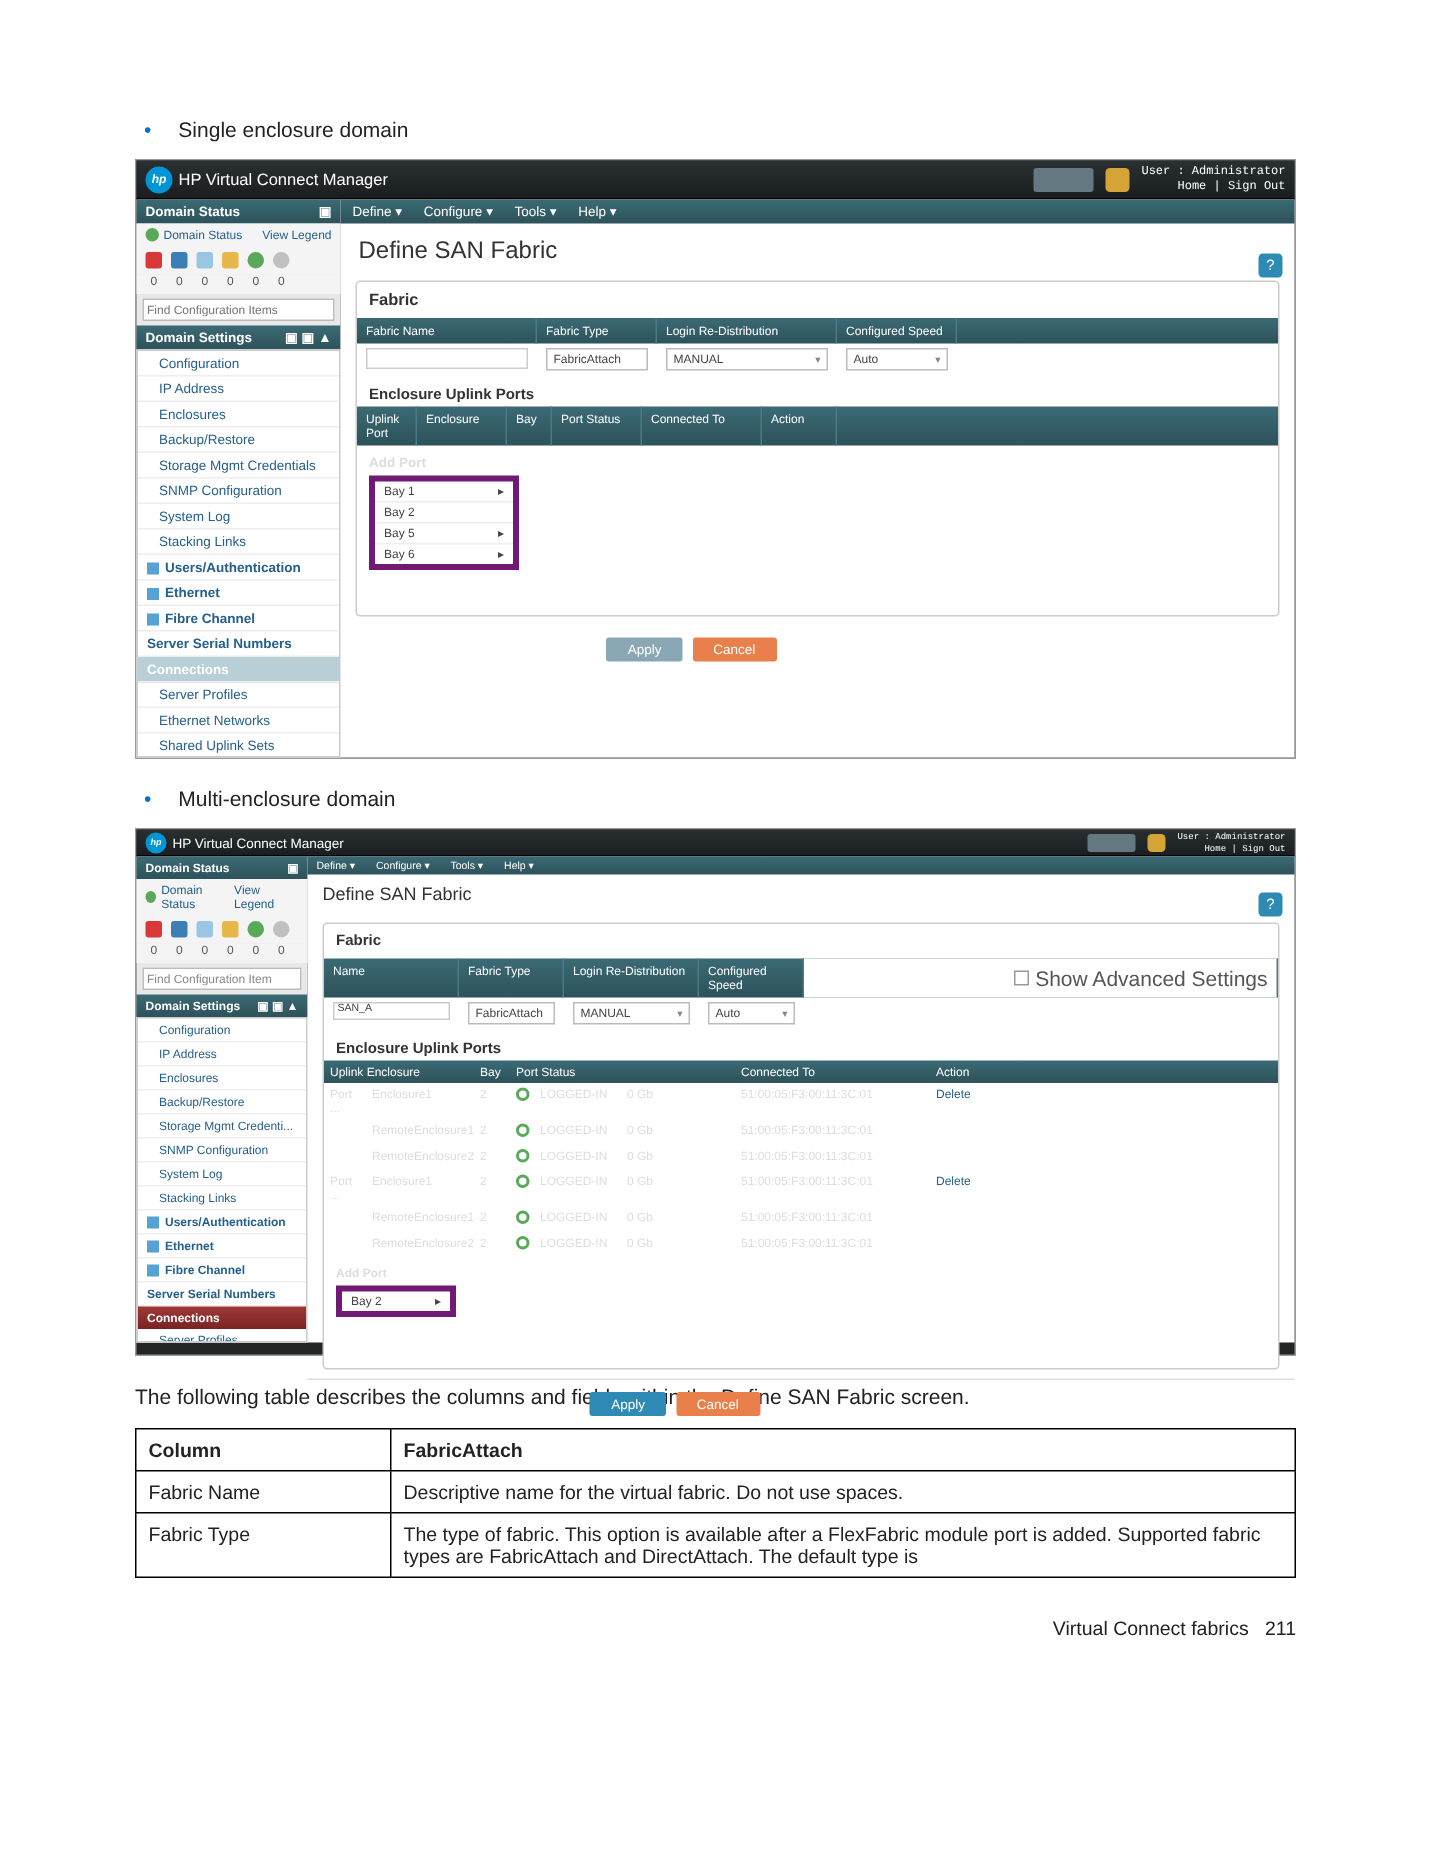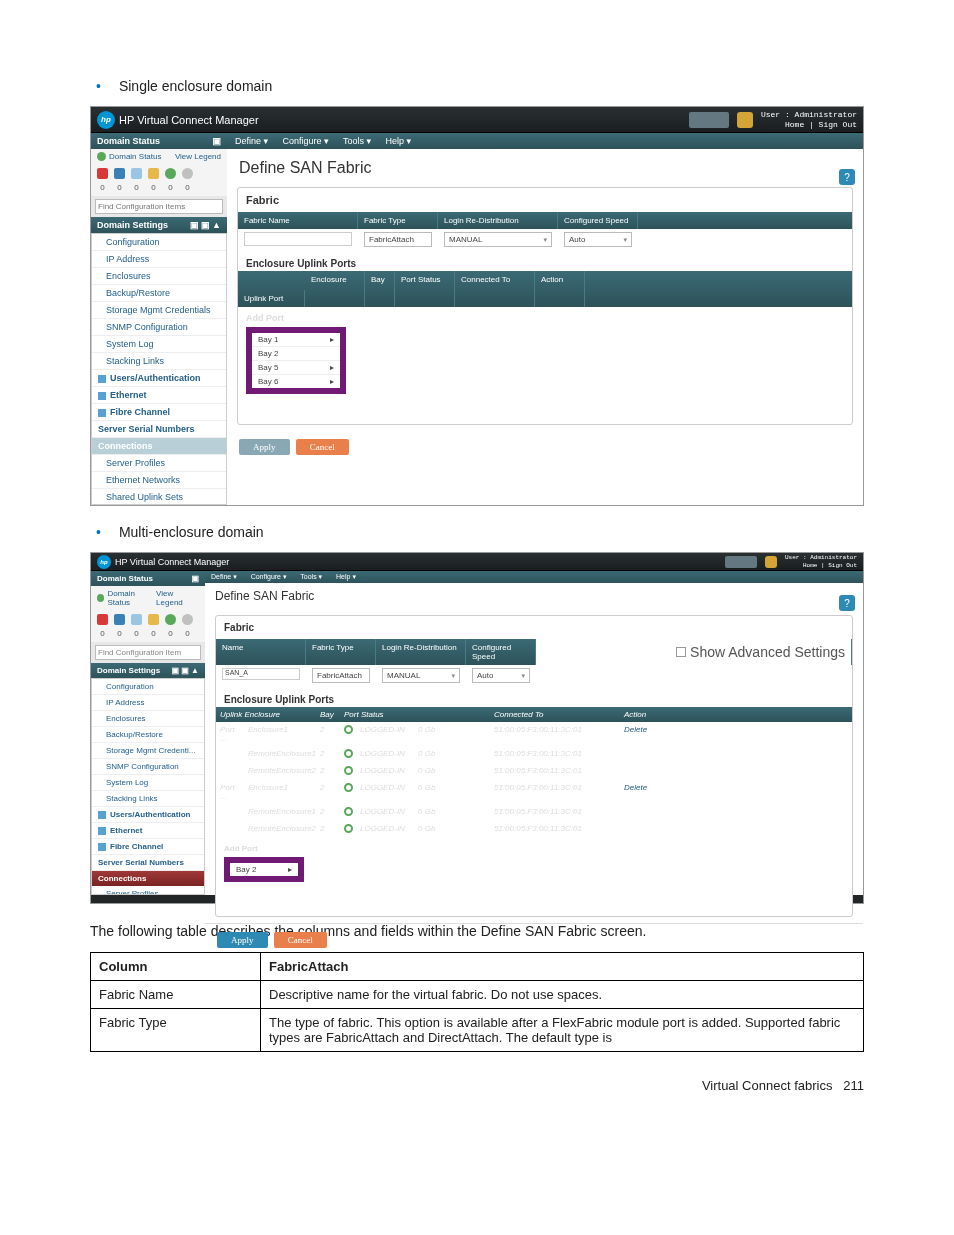--- a/index.html
+++ b/index.html
@@ -82,32 +82,32 @@
   .help-btn { position:absolute; right:8px; top:36px; width:16px;height:16px; background:#2d8ab5;border-radius:3px;color:#fff;font-size:10px;display:flex;align-items:center;justify-content:center;}
   .panel { margin:6px 10px; border:1px solid #ccc; border-radius:3px; background:#fff;}
   .panel-title { padding:6px 8px; font-weight:bold; font-size:11px; color:#333;}
   .tbl-hdr { display:flex; background: linear-gradient(#3b6a75,#2d525a); color:#fff; font-size:8px;}
   .tbl-hdr > div { padding:4px 6px; border-right:1px solid #4a7a85;}
   .tbl-row { display:flex; font-size:8px; color:#444;}
   .tbl-row > div { padding:3px 6px;}
   .sel { border:1px solid #bbb; padding:2px 4px; font-size:8px; background:#fff;color:#444; display:flex; justify-content:space-between; align-items:center;}
   .sel .ar{font-size:7px;color:#888;}
   .subhead { font-weight:bold; font-size:10px; padding:8px 8px 2px 8px; color:#333;}
-  .dropdown-box { border:6px solid #701a75; width:100px; margin:2px 0 0 8px;}
+  .dropdown-box { border:4px solid #701a75; width:100px; margin:2px 0 0 8px;}
   .dropdown-box .dd-item{ padding:2px 6px; font-size:8px; color:#444; display:flex;justify-content:space-between;}
   .dropdown-box .dd-item:not(:last-child){border-bottom:1px solid #eee;}
-  .btn-row { text-align:left; padding:8px;font-family:Liberation Serif, serif;}
+  .btn-row { text-align:center; padding:8px;}
   .btn { display:inline-block; padding:3px 14px; border-radius:2px; color:#fff; font-size:9px; margin-left:4px;}
   .btn.apply{ background:#8aa8b4;}
   .btn.apply.on{ background:#2d8ab5;}
   .btn.cancel{ background:#e9804b;}
   .chk-lbl { font-size:14px; color:#555; display:flex; align-items:center; gap:4px;}
   .chk-lbl .cb{width:10px;height:10px;border:1px solid #999;}
   .green-dot{width:9px;height:9px;border-radius:50%;border:2px solid #5aa85a;display:inline-block;}
-  .data-table { width:100%; font-size:8px;font-style:italic;}
+  .data-table { width:100%; font-size:8px;}
   .data-table .hdr{background: linear-gradient(#3b6a75,#2d525a); color:#fff;}
   .data-table > div{display:flex;}
   .data-table > div > div{padding:3px 4px;}
   .byline { font-size:14px; margin:14px 0 10px 0; line-height:1.4;}
   table.desc { border-collapse: collapse; width:100%; font-size:13px;}
   table.desc th, table.desc td { border:1px solid #000; padding:6px 8px; text-align:left; vertical-align:top;}
   table.desc th { font-weight:bold;}
   .footer { text-align:right; font-size:13px; margin-top:26px; color:#222;}
   .shot2 .app-header{height:18px;font-size:9px;}
   .shot2 .sidebar{width:114px;font-size:8px;}
@@ -226,21 +226,21 @@
             </div>
           <div style="width:80px;">
               <div class="sel">
                 <span>Auto</span>
                 <span class="ar">▾</span>
               </div>
             </div>
         </div>
         <div class="subhead">Enclosure Uplink Ports</div>
         <div class="tbl-hdr">
-          <div style="width:67px;margin-top:19px;">Uplink Port</div>
+          <div style="width:40px;">Uplink Port</div>
           <div style="width:60px;">Enclosure</div>
           <div style="width:30px;">Bay</div>
           <div style="width:60px;">Port Status</div>
           <div style="width:80px;">Connected To</div>
           <div style="width:50px;">Action</div>
         </div>
         <div style="padding:6px 8px 2px 8px;font-weight:bold;font-size:9px;">Add Port</div>
         <div class="dropdown-box">
           <div class="dd-item">
               <span>Bay 1</span>

